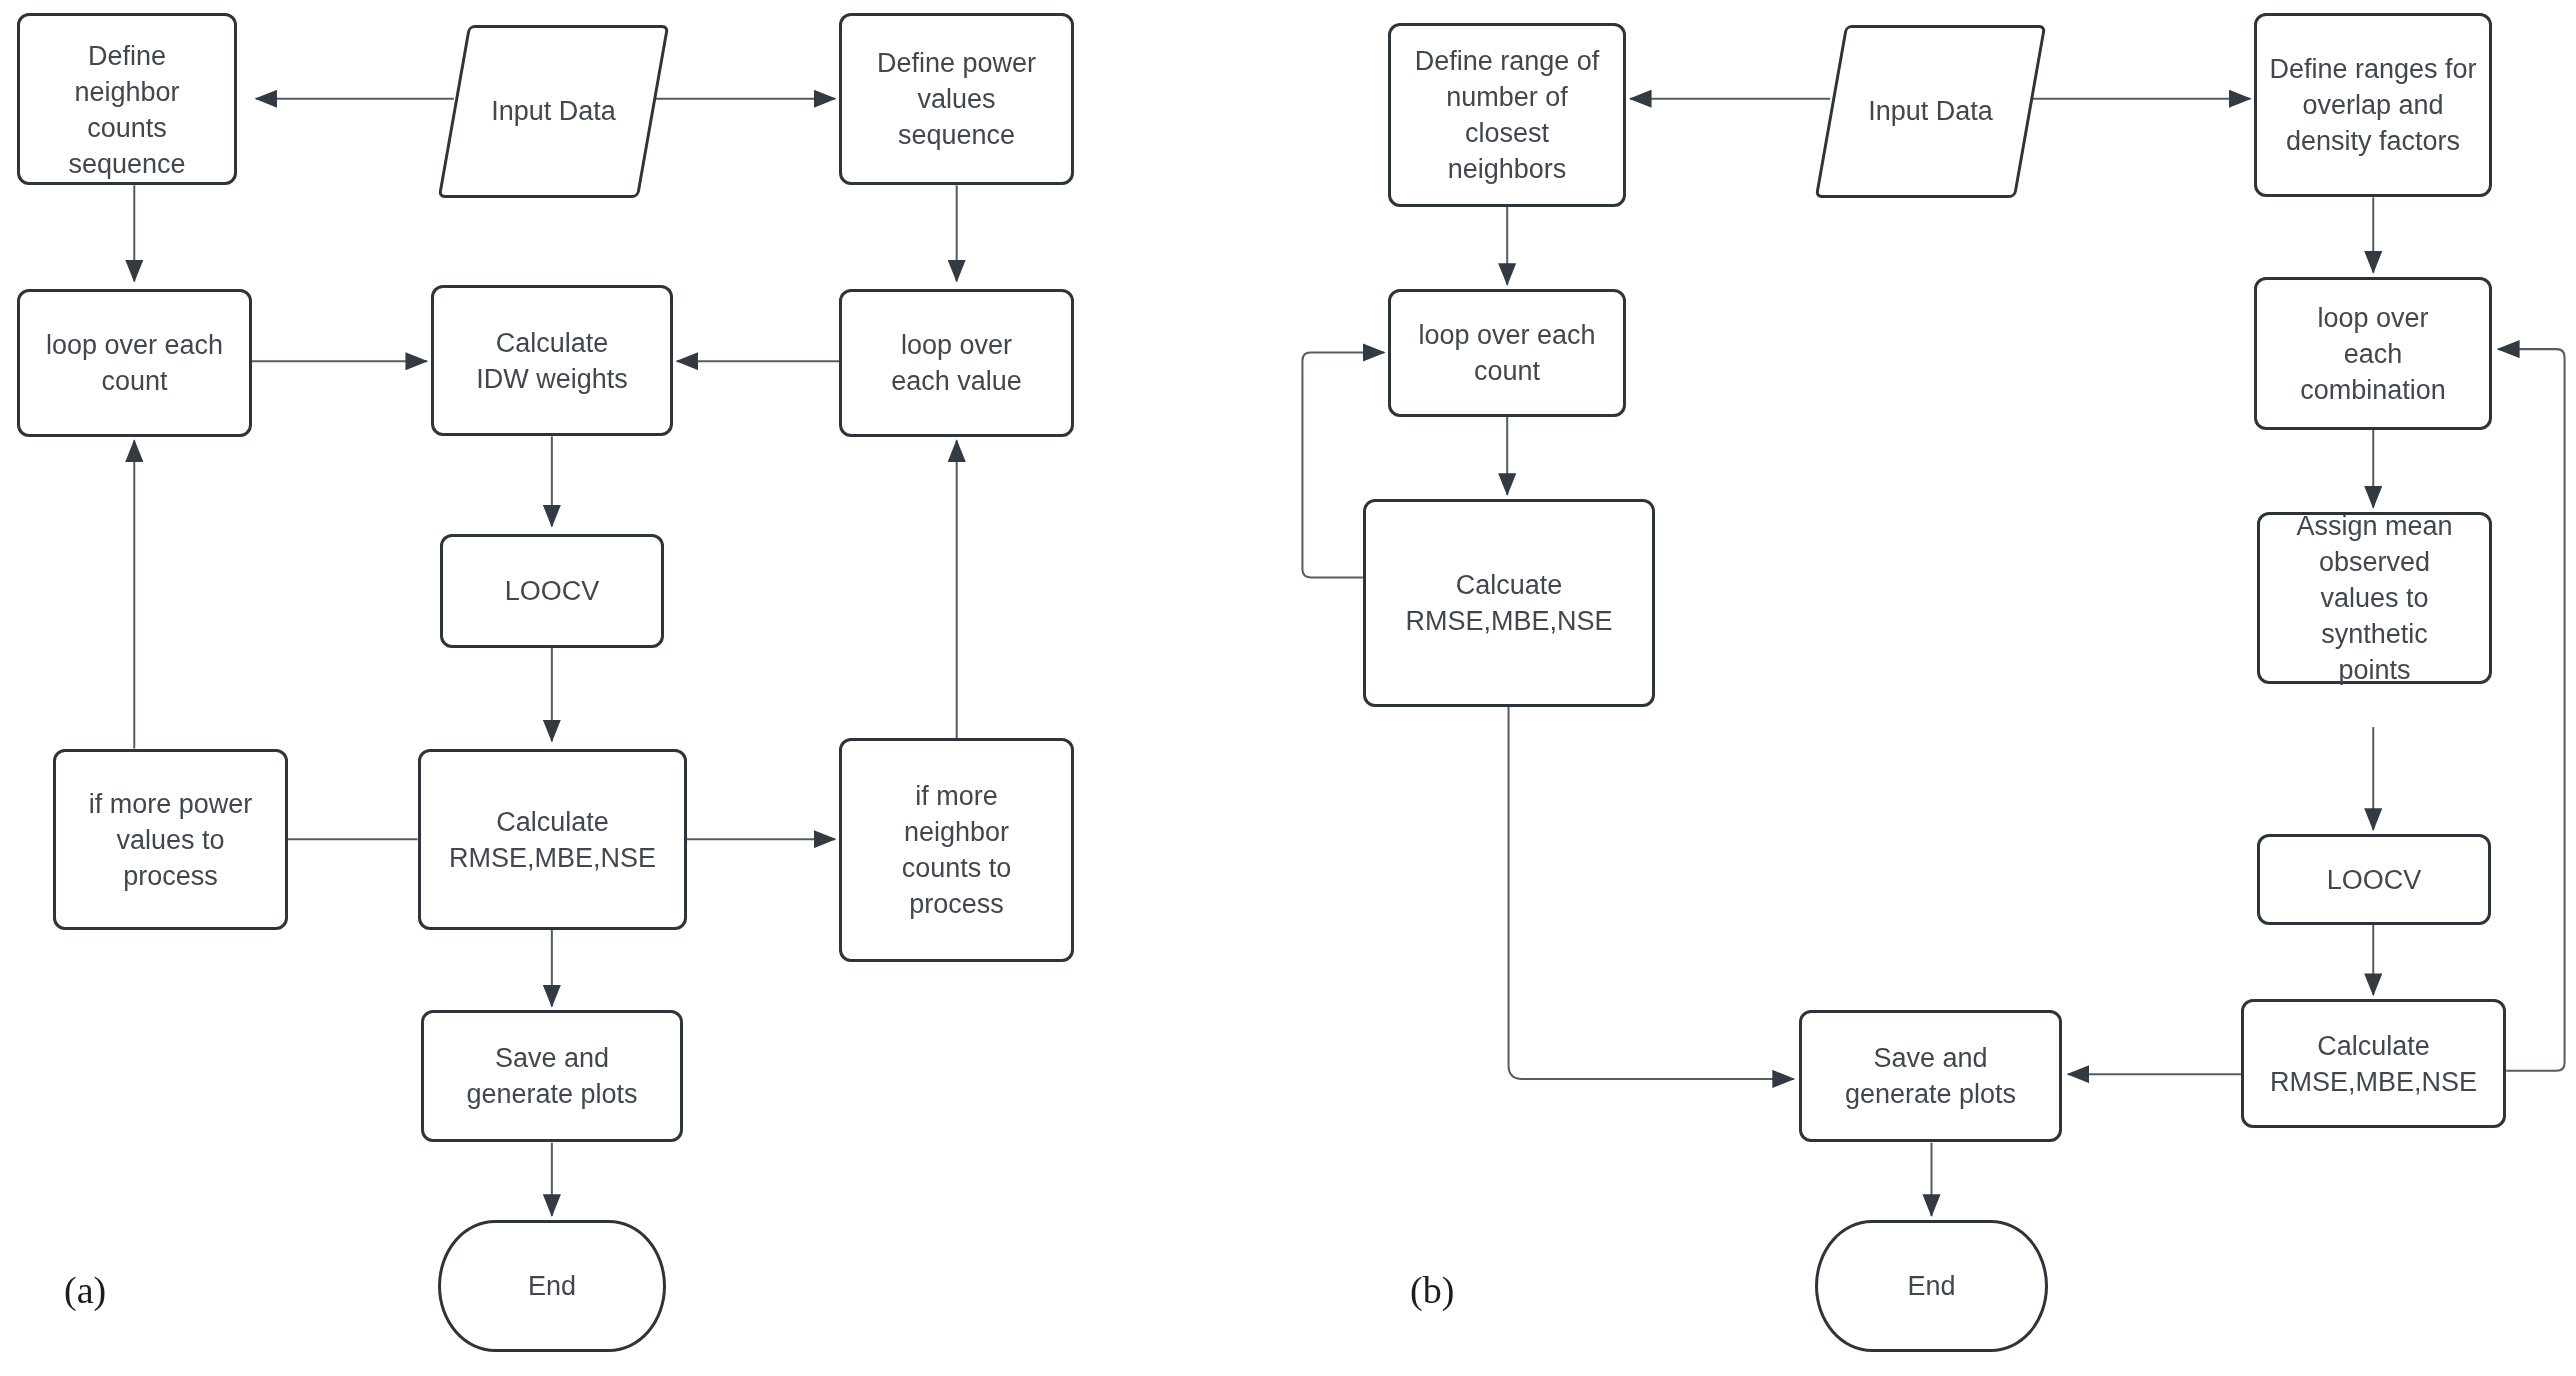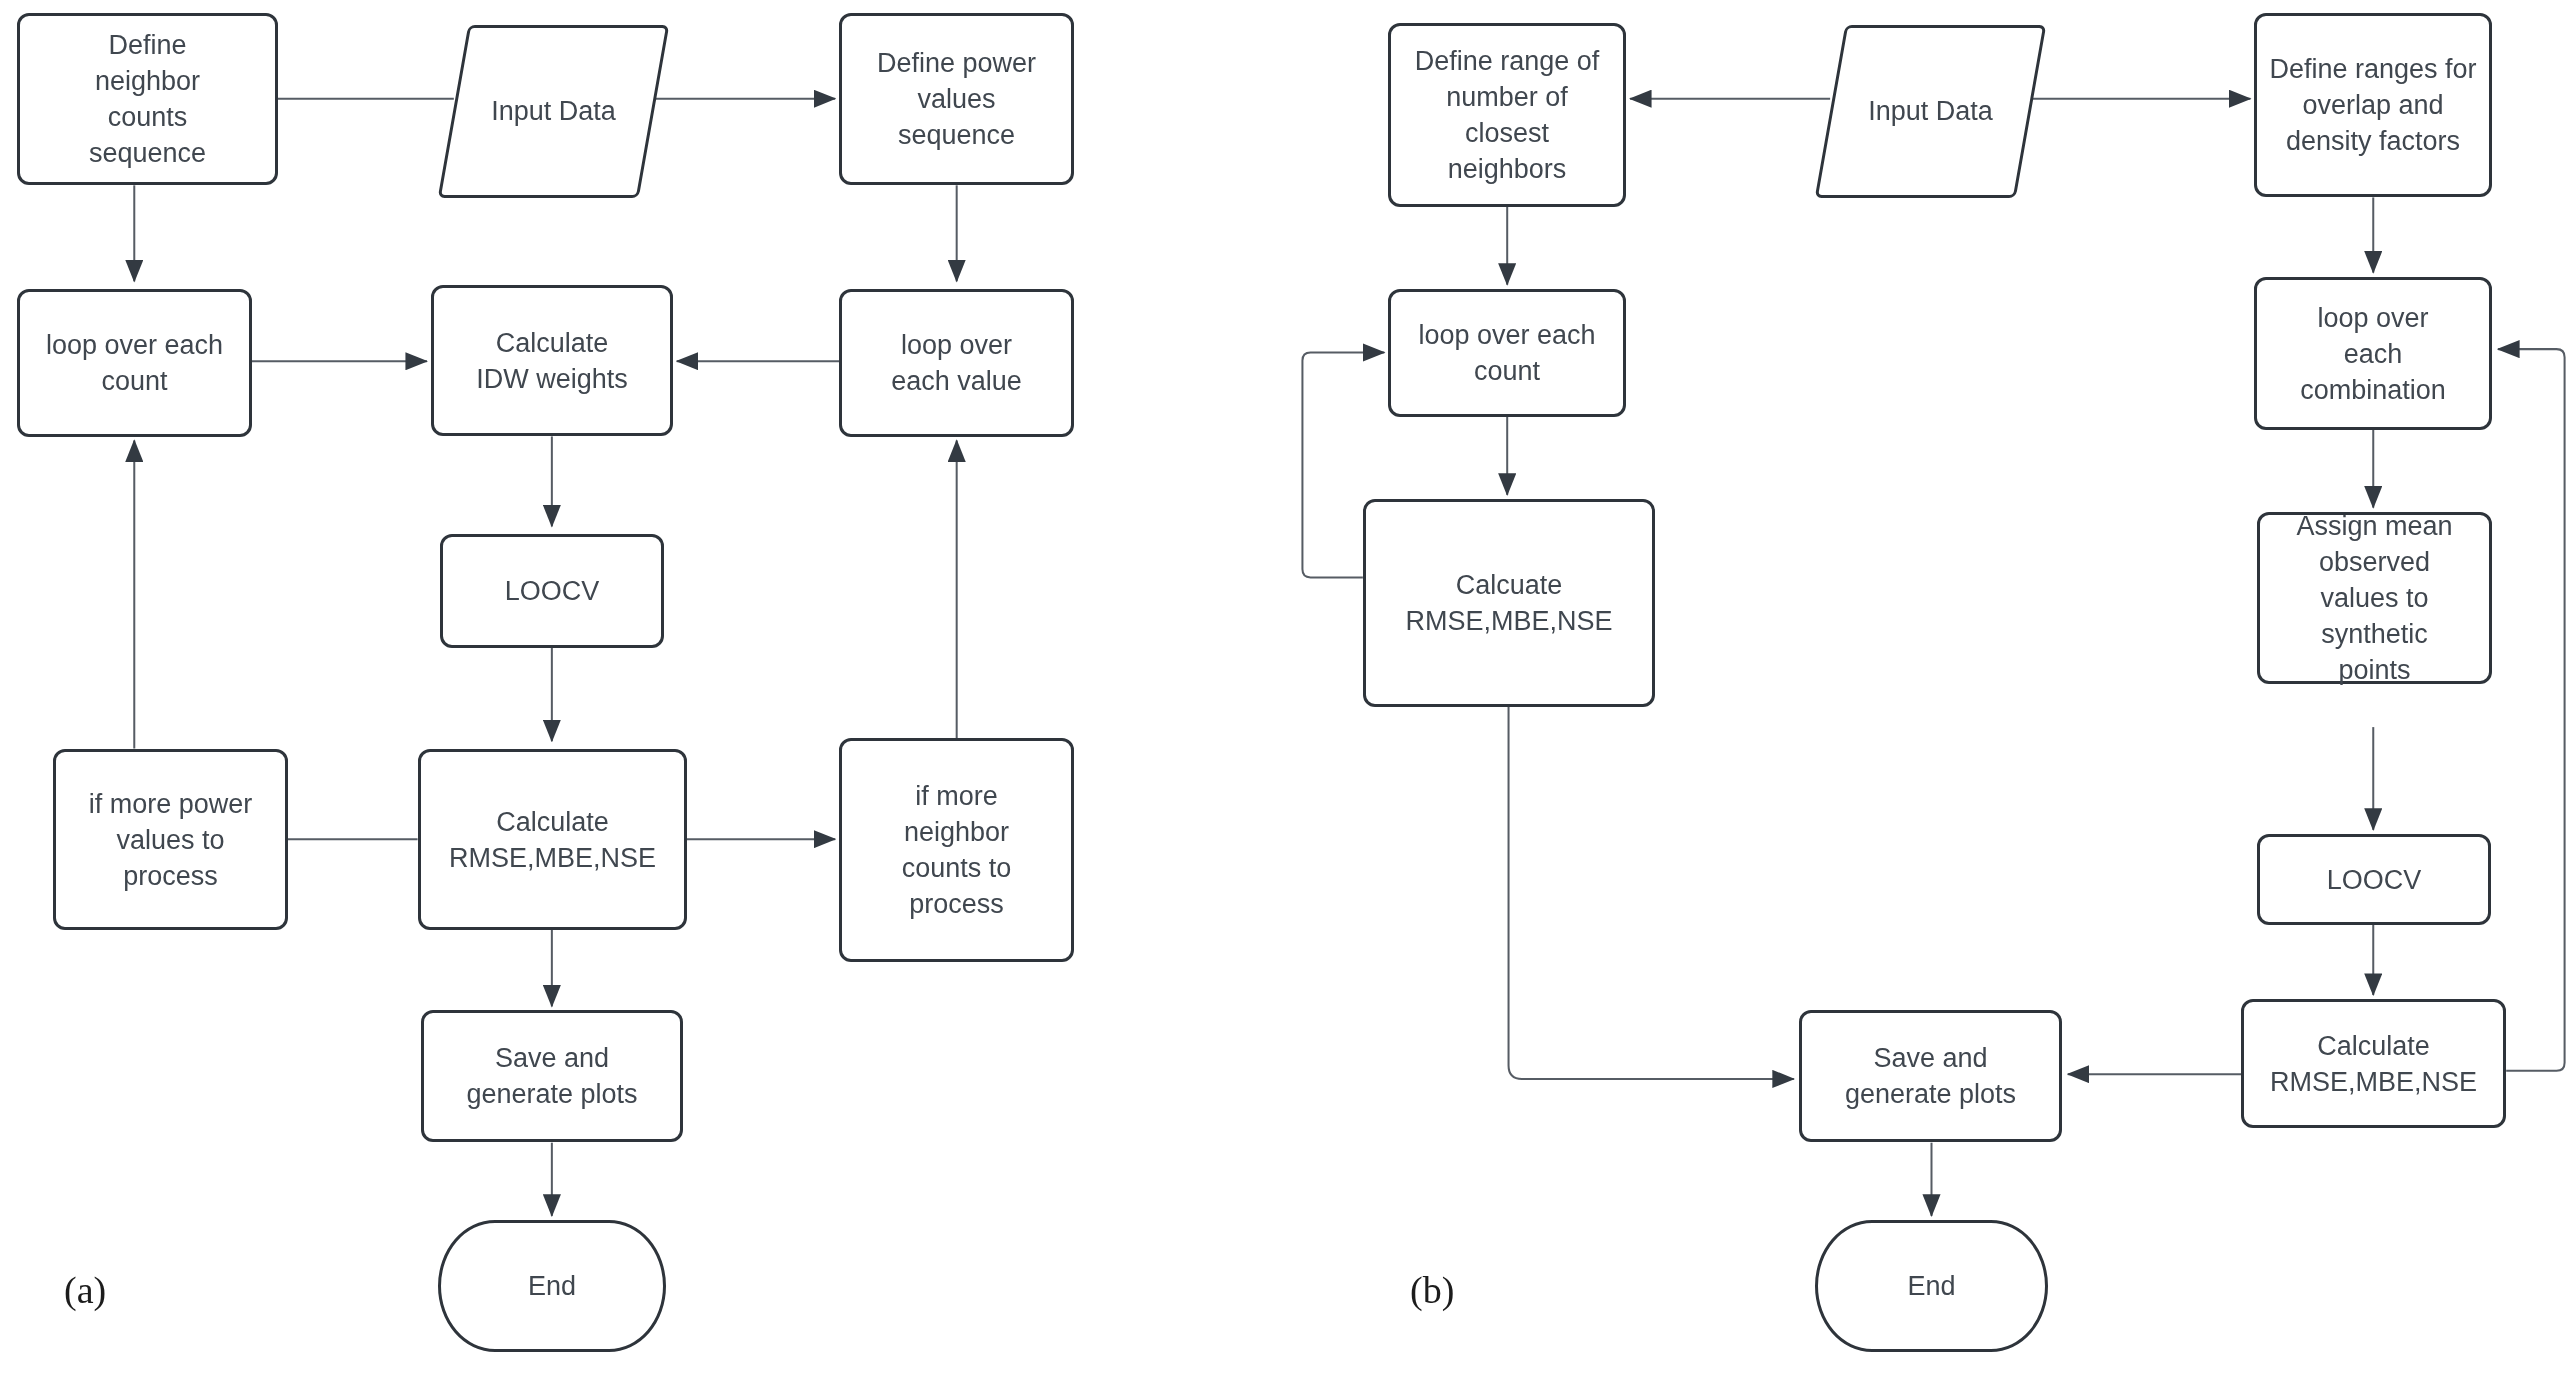--- a/index.html
+++ b/index.html
@@ -88,21 +88,21 @@
     <path class="wire" d="M 2247 1053 L 2247 1587 Q 2247 1607 2267 1607 L 2672 1607" marker-end="url(#ah)"></path>
     <path class="wire" d="M 3535 640 L 3535 756" marker-end="url(#ah)"></path>
     <path class="wire" d="M 3535 1083 L 3535 1236" marker-end="url(#ah)"></path>
     <path class="wire" d="M 3535 1377 L 3535 1482" marker-end="url(#ah)"></path>
     <path class="wire" d="M 3338 1600 L 3080 1600" marker-end="url(#ah)"></path>
     <path class="wire" d="M 3733 1595 L 3808 1595 Q 3820 1595 3820 1583 L 3820 532 Q 3820 520 3808 520 L 3721 520" marker-end="url(#ah)"></path>
     <path class="wire" d="M 2877 1702 L 2877 1811" marker-end="url(#ah)"></path>
   </svg>
 
   <div>
-    <div class="node" style="left:17px;top:13.4px;width:261px;height:172px;">
+    <div class="node" style="left:17px;top:13.4px;width:220px;height:172px;align-items:flex-end;">
       <span>Define
 neighbor
 counts
 sequence</span>
     </div>
 
     <div class="pgram-wrap" style="left:436px;top:12px;width:235px;height:173px;">
       <div class="pgram"></div>
       <span class="pgram-label">Input Data</span>
     </div>

